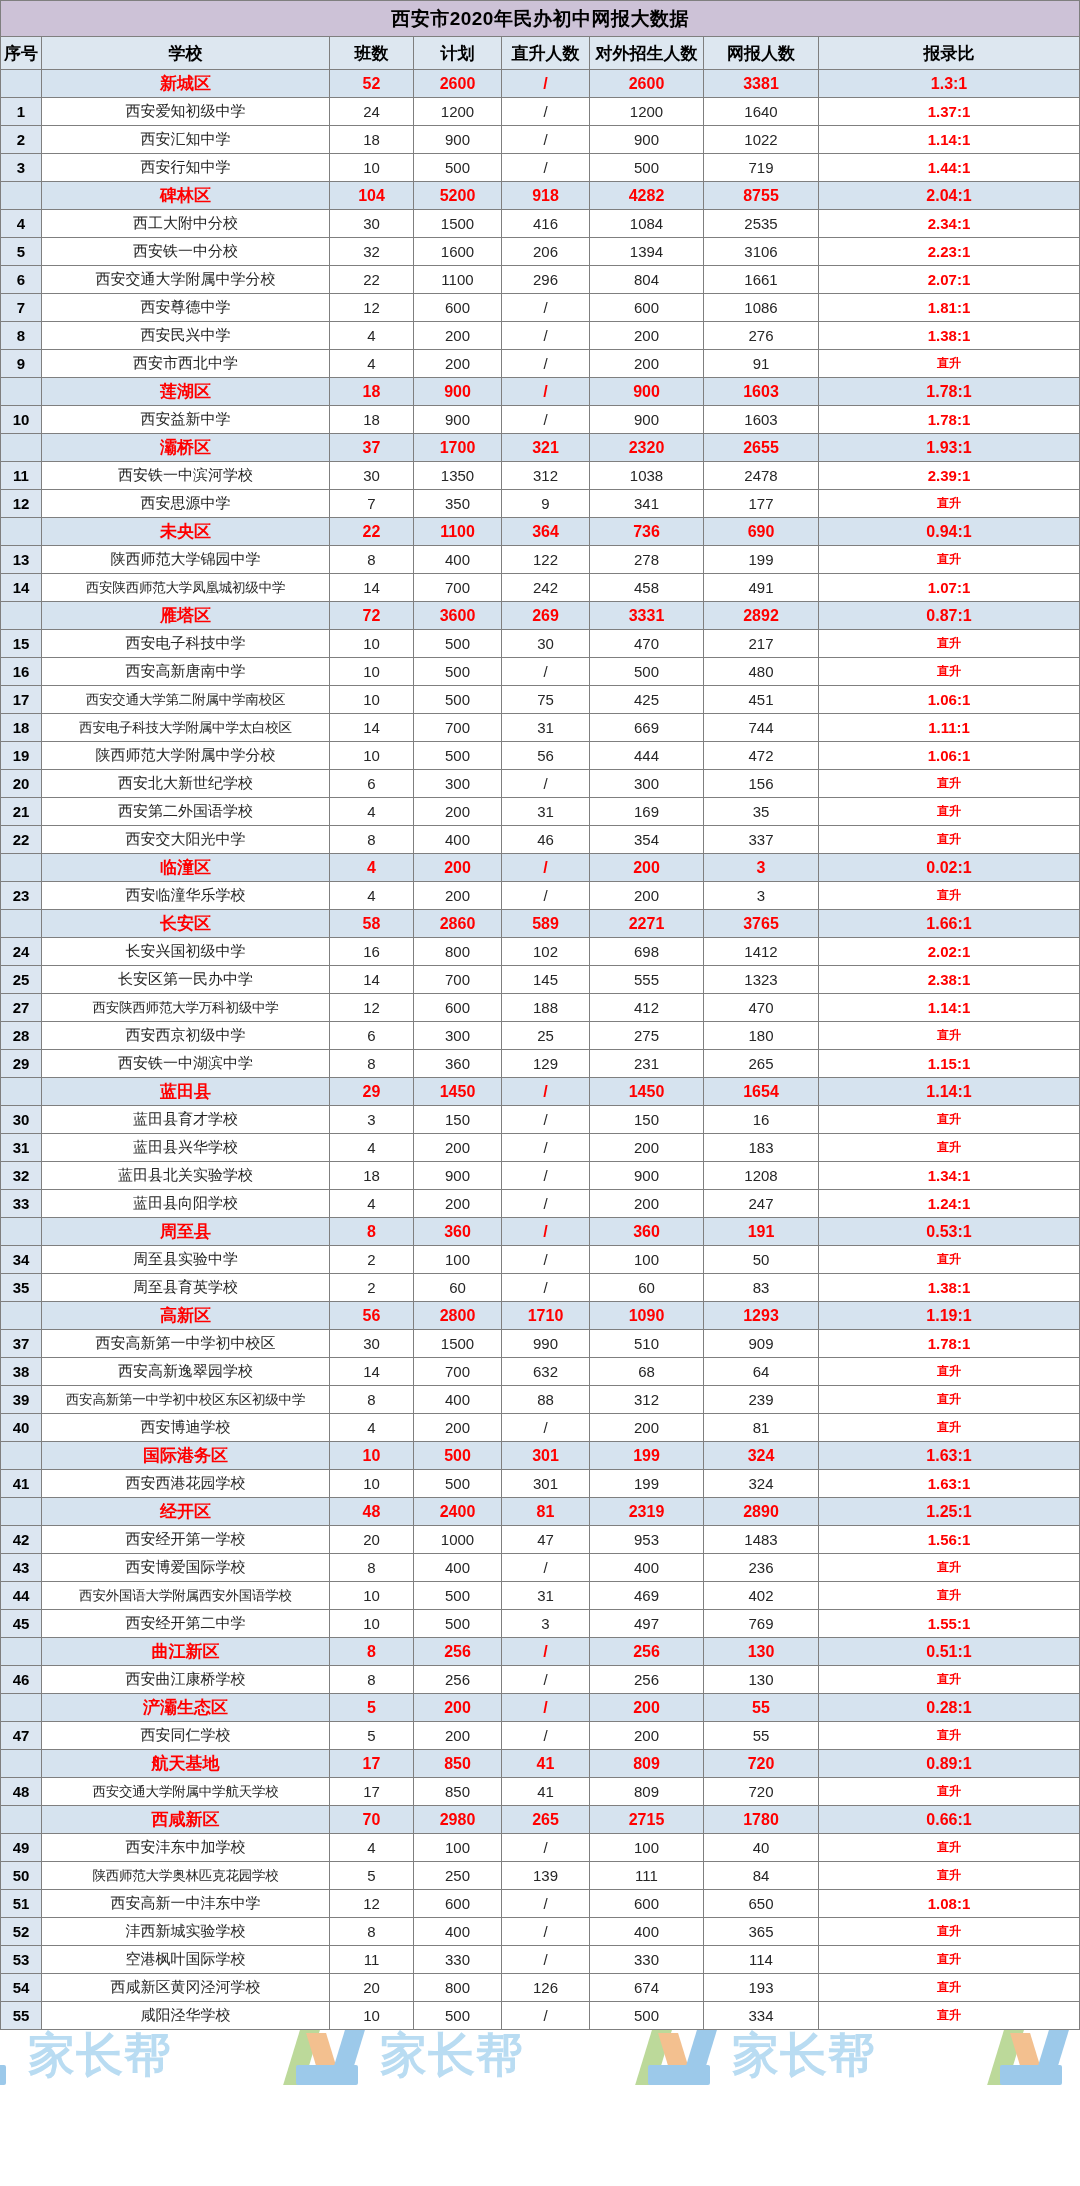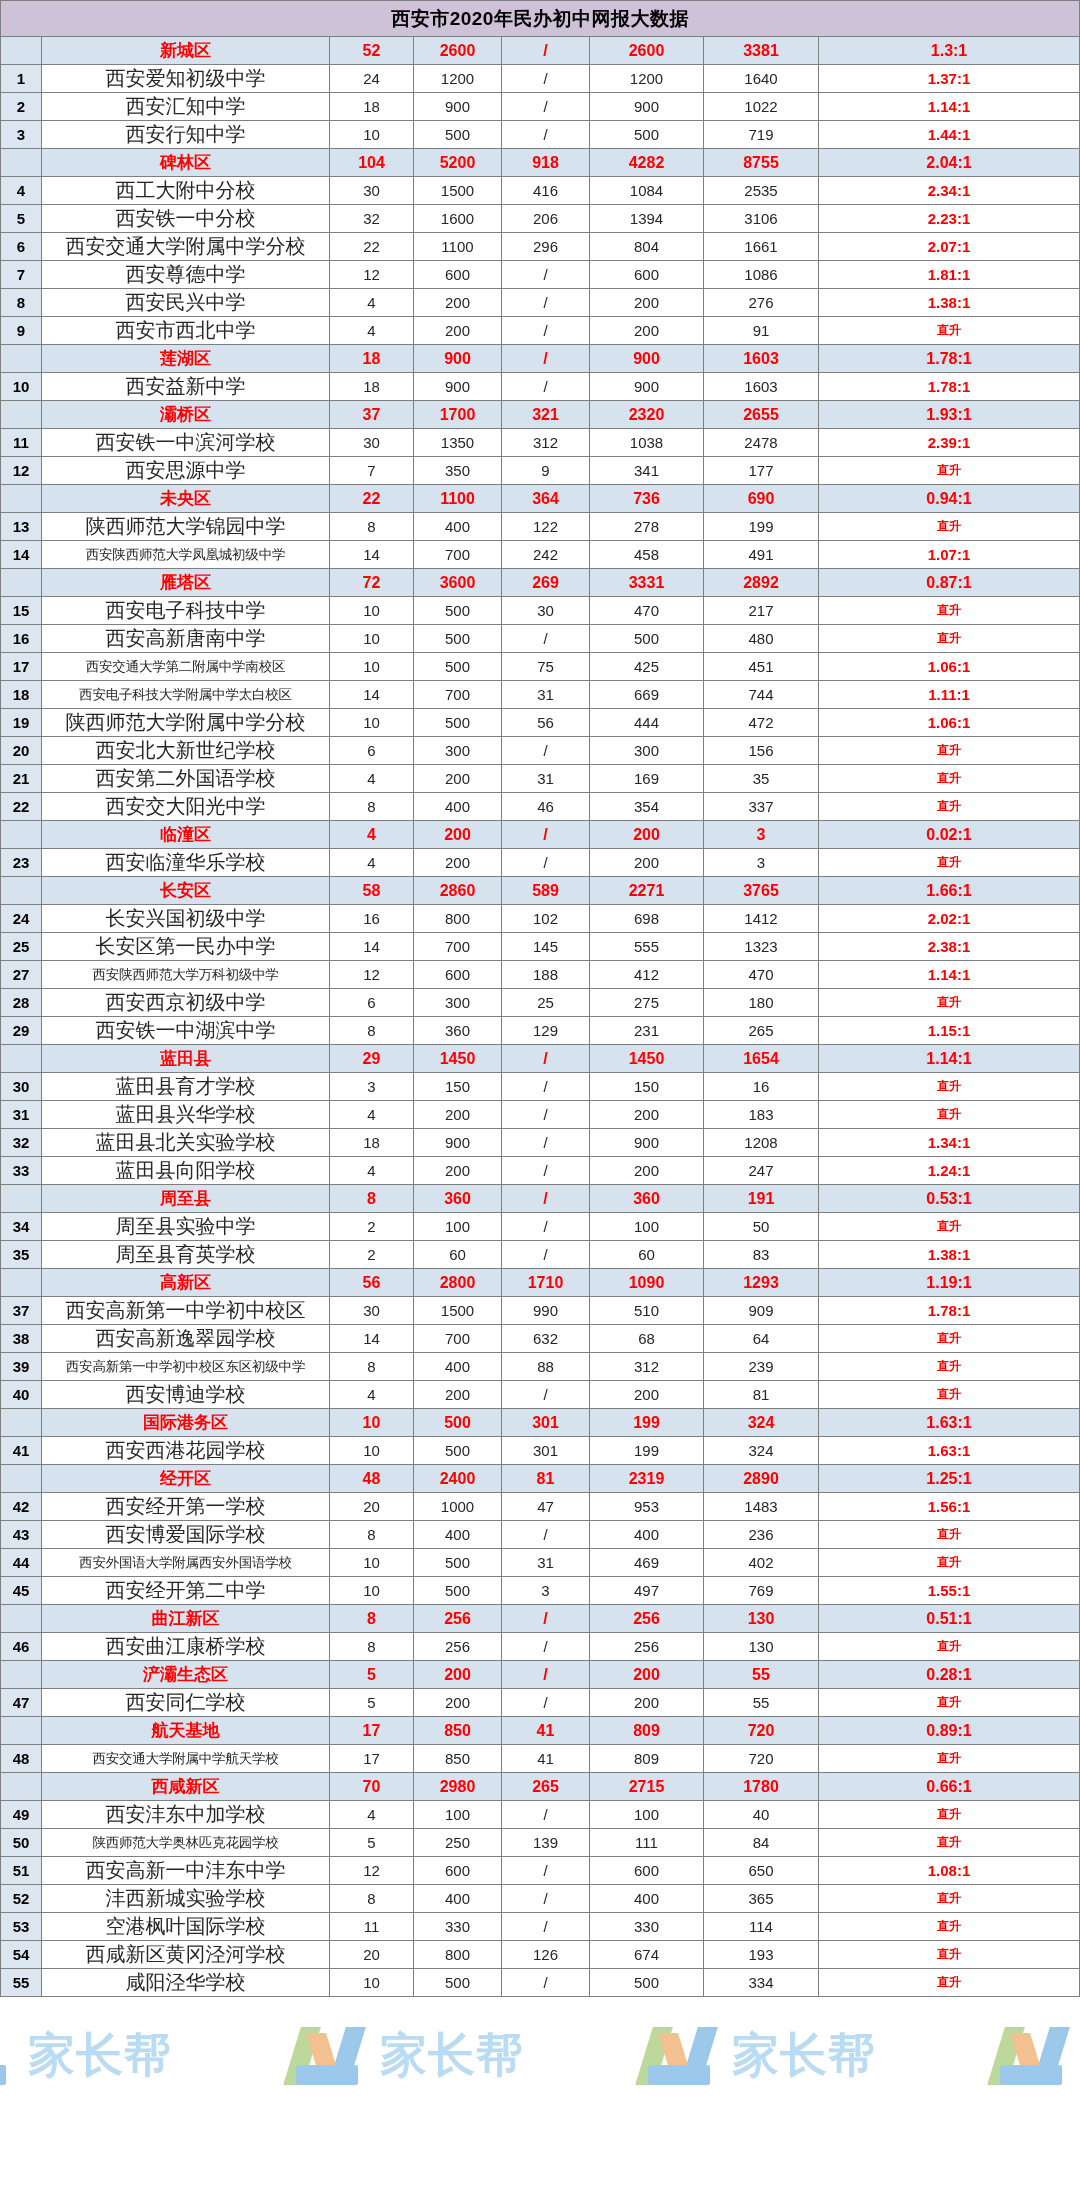--- a/index.html
+++ b/index.html
@@ -130,21 +130,21 @@
     background: #dce6f1;
     font-weight: bold;
     font-size: 15px;
     color: #000;
   }
   tr.school td.ratio {
     color: #ff0000;
     font-weight: bold;
     font-size: 15px;
   }
-  tr.school td.name { font-size: 20px; }
+  tr.school td.name { font-size: 15px; }
   tr.school td.name.long { font-size: 13.5px; letter-spacing: -0.2px; }
   tr.school td.ratio.zs { font-size: 12px; }
 
   tr.district td.ratio { color:#ff0000; }
 </style>
 </head>
 <body>
 
 <div id="sheet">
 
@@ -456,20 +456,30 @@
         <col class="c-plan">
       <col class="c-dir">
         <col class="c-ext">
         <col class="c-web">
         <col class="c-ratio">
     </colgroup>
     <tbody id="tbody">
       <tr class="title-row">
         <td colspan="8">西安市2020年民办初中网报大数据</td>
       </tr>
+      <tr class="head-row" id="head-row">
+          <td>序号</td>
+          <td>学校</td>
+          <td>班数</td>
+          <td>计划</td>
+          <td>直升人数</td>
+          <td>对外招生人数</td>
+          <td>网报人数</td>
+          <td>报录比</td>
+        </tr>
     <tr class="district">
           <td class="idx"></td>
           <td class="c-name">新城区</td>
           <td>52</td>
           <td>2600</td>
           <td>/</td>
           <td>2600</td>
           <td>3381</td>
           <td class="ratio">1.3:1</td>
         </tr>

